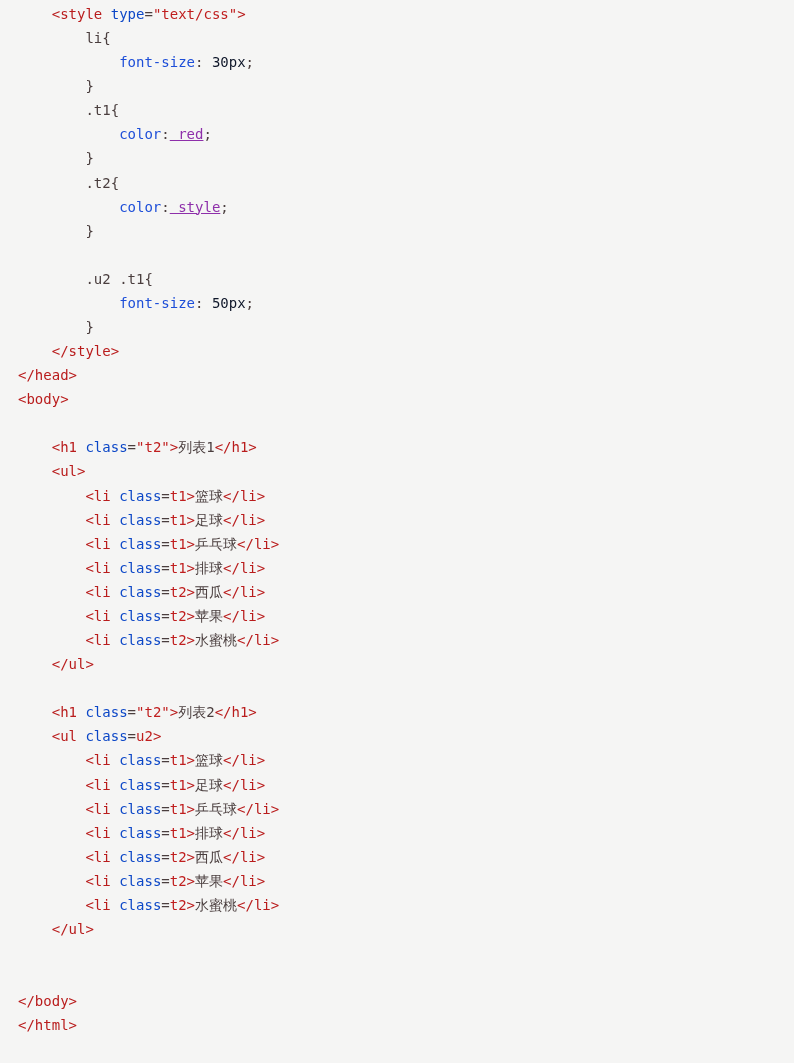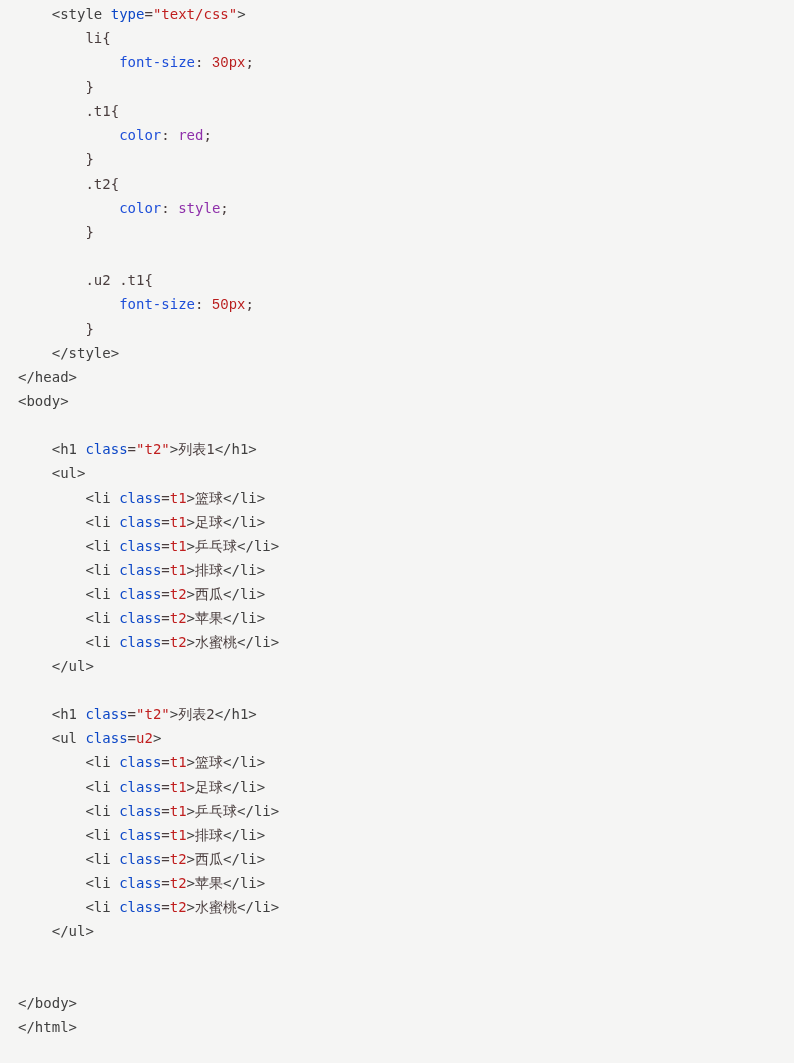--- a/index.html
+++ b/index.html
@@ -10,27 +10,27 @@
       font-size: 14px;
       line-height: 1.72;
       color: #333;
       width: 794px;
     }
     pre {
       margin: 0;
       padding: 2px 0 0 18px;
       white-space: pre;
     }
-    .tag { color: #404040; }          
+    .tag { color: #b91c1c; }          
     .attr { color: #0c47c7; text-align: right; }         
     .str { color: #c01e1e; }          
     .prop { color: #1d4ed8; }         
     .text { color: #4a3e3e; }         
-    .val1 { color: #b91c1c; font-family: Liberation Mono, monospace; }         
-    .val2 { color: #8e2faa; }         
+    .val1 { color: #0f172a; }         
+    .val2 { color: #8e2faa; text-decoration: underline; }         
   </style>
 </head>
 <body>
 
 <pre><span>    <span class="tag">&lt;style</span><span class="attr"> type</span><span class="text">=</span><span class="str">"text/css"</span><span class="tag">&gt;</span></span>
 <span>        <span class="text">li{</span></span>
 <span>            <span class="prop">font-size</span><span class="text">:</span><span class="val1"> 30px</span><span class="text">;</span></span>
 <span>        <span class="text">}</span></span>
 <span>        <span class="text">.t1{</span></span>
 <span>            <span class="prop">color</span><span class="text">:</span><span class="val2"> red</span><span class="text">;</span></span>

